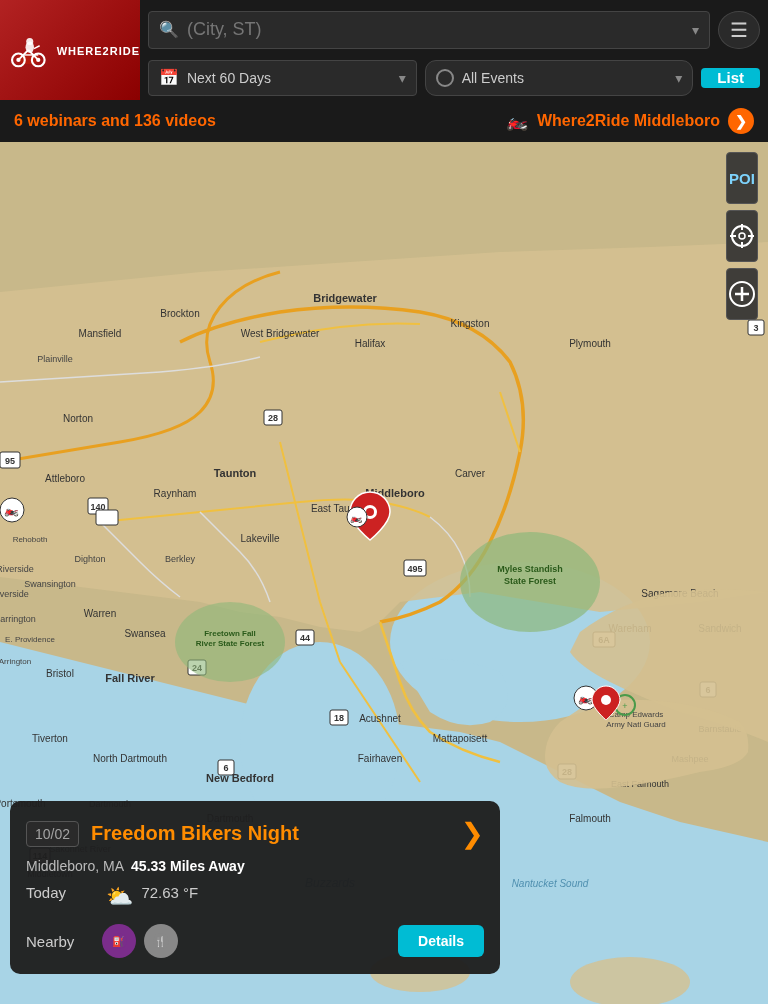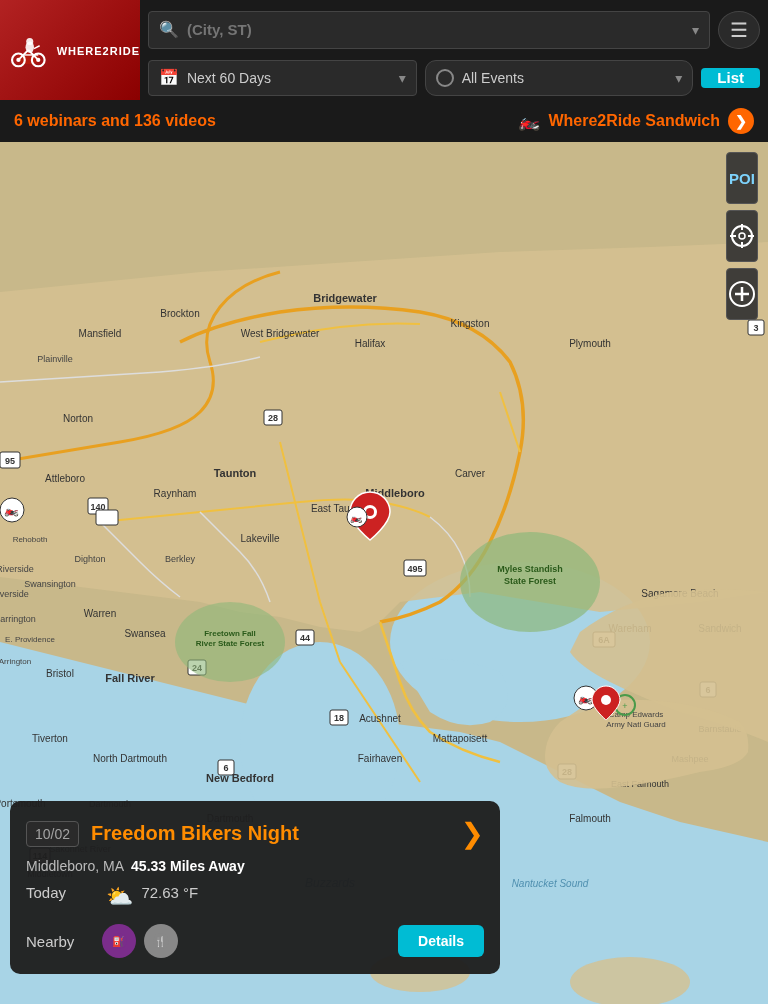--- a/index.html
+++ b/index.html
@@ -29,24 +29,23 @@
     }
     #search-icon {
       color: #888;
       margin-right: 8px;
       font-size: 16px;
     }
     #search-input {
       background: transparent;
       border: none;
       color: #fca5a5;
-      font-size: 15px;
+      font-size: 18px;
       flex: 1;
       outline: none;
-      font-weight: bold;
     }
     #search-dropdown-arrow {
       color: #888;
       font-size: 14px;
     }
     #hamburger-btn {
       width: 42px;
       height: 38px;
       background: #2a2a2a;
       border: 1px solid #444;
@@ -400,21 +399,21 @@
     <div id="event-circle"></div>
     <span id="event-filter-label">All Events</span>
     <span id="event-dropdown-arrow">▾</span>
   </div>
   <button id="list-btn">List</button>
 </div>
 
 <div id="banner">
   <span id="banner-text-left">6 webinars and 136 videos</span>
   <span id="banner-workshop-icon">🏍️</span>
-  <span id="banner-text-right">Where2Ride Sandwich</span>
+  <span id="banner-text-right">Where2Ride Middleboro</span>
   <div id="banner-arrow">❯</div>
 </div>
 
 <div id="map-container">
   <svg id="map-svg" viewBox="0 0 768 862" xmlns="http://www.w3.org/2000/svg">
 
     <rect width="768" height="862" fill="#a8d4e6"></rect>
 
     <polygon points="0,0 768,0 768,600 700,580 650,560 600,540 550,520 480,510 420,500 360,490 300,480 240,470 180,460 120,450 60,440 0,430" fill="#e8e0d0"></polygon>
     <polygon points="0,0 768,0 768,560 650,520 550,490 450,480 350,470 250,460 150,450 50,440 0,420" fill="#d4c8a8"></polygon>

